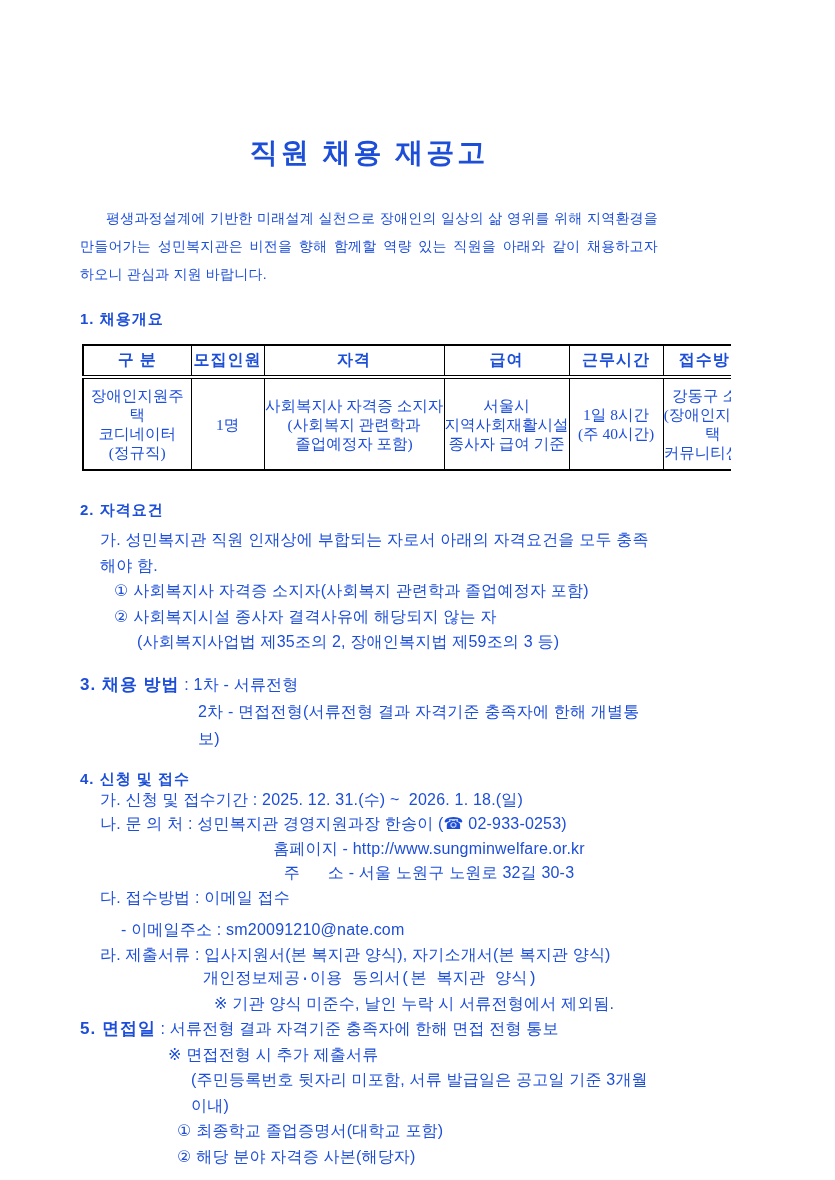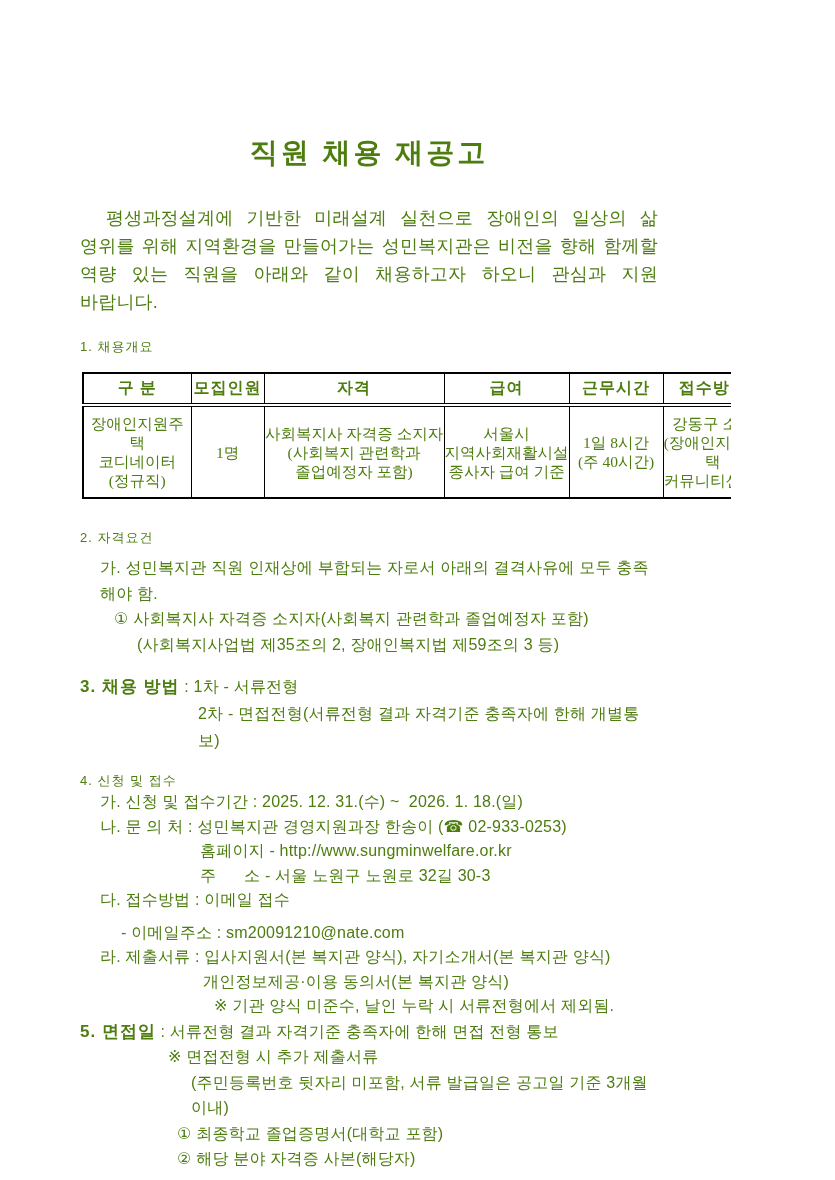--- a/index.html
+++ b/index.html
@@ -2,53 +2,53 @@
 <html><head>
 <meta charset="utf-8">
 <style>
   html, body { margin: 0; padding: 0; background: #ffffff; }
   .page {
     position: relative;
     width: 731px;
     height: 1180px;
     box-sizing: border-box;
     background: #ffffff;
-    color: #4d7c0f;
+    color: #1d4ed8;
     font-family: "Liberation Sans", "DejaVu Sans", sans-serif;
     padding: 0 73px 0 80px;
     overflow: hidden;
   }
   .t { white-space: pre-wrap; }
 
   
   .doc-title {
     margin: 0;
     padding-top: 137px;
     font-size: 28px;
     line-height: 31px;
     font-weight: bold;
     text-align: center;
     letter-spacing: 3px;
   }
 
   
   .intro {
     margin: 36px 0 0 0;
-    font-size: 18px;
+    font-size: 14px;
     line-height: 28px;
     text-align: justify;
     text-indent: 26px;
     letter-spacing: 0.2px;
     word-break: keep-all;
   }
 
   
   .sec-heading {
-    font-size: 13px;
-    font-weight: normal;
+    font-size: 15px;
+    font-weight: bold;
     line-height: 18px;
     letter-spacing: 1px;
   }
   .h-s1 { margin-top: 22px; }
   .h-s2 { margin-top: 30px; }
   .h-s4 { margin-top: 18px; }
 
   
   .recruit-table {
     margin-top: 16px;
@@ -90,22 +90,22 @@
   .ind34  { padding-left: 34px; }
   .ind57  { padding-left: 57px; }
 
   .s3-block { margin-top: 16px; }
   .s3-block .line { line-height: 27px; }
   .ind118 { padding-left: 118px; }
 
   .s4-block { margin-top: 0; }
   .s4-block .line { line-height: 24.5px; }
   .ind41  { padding-left: 41px; margin-top: 8px; }
-  .ind120 { padding-left: 120px; }
-  .ind123 { padding-left: 123px; }
+  .ind120 { padding-left: 120px; text-align: center; }
+  .ind123 { padding-left: 123px; font-family: Liberation Mono, monospace; }
   .ind134 { padding-left: 134px; }
 
   .s5-block { }
   .s5-block .line { line-height: 25.5px; }
   .ind88  { padding-left: 88px; }
   .ind97  { padding-left: 97px; }
   .ind111 { padding-left: 111px; }
 </style>
 </head>
 <body>
@@ -153,22 +153,23 @@
 (주 40시간)</td>
         <td>강동구 소재
 (장애인지원주택
 커뮤니티센터)</td>
       </tr>
     </tbody>
   </table>
 
   <div class="sec-heading h-s2 t">2. 자격요건</div>
   <div class="s2-block">
-    <div class="line ind20 t">가. 성민복지관 직원 인재상에 부합되는 자로서 아래의 결격사유에 모두 충족해야 함.</div>
+    <div class="line ind20 t">가. 성민복지관 직원 인재상에 부합되는 자로서 아래의 자격요건을 모두 충족해야 함.</div>
     <div class="line ind34 t">① 사회복지사 자격증 소지자(사회복지 관련학과 졸업예정자 포함)</div>
+    <div class="line ind34 t">② 사회복지시설 종사자 결격사유에 해당되지 않는 자</div>
     <div class="line ind57 t">(사회복지사업법 제35조의 2, 장애인복지법 제59조의 3 등)</div>
   </div>
 
   <div class="s3-block">
     <div class="line t"><span class="b t">3. 채용 방법</span><span class="t"> : </span><span class="t">1차 - 서류전형</span></div>
     <div class="line ind118 t">2차 - 면접전형(서류전형 결과 자격기준 충족자에 한해 개별통보)</div>
   </div>
 
   <div class="sec-heading h-s4 t">4. 신청 및 접수</div>
   <div class="s4-block">

